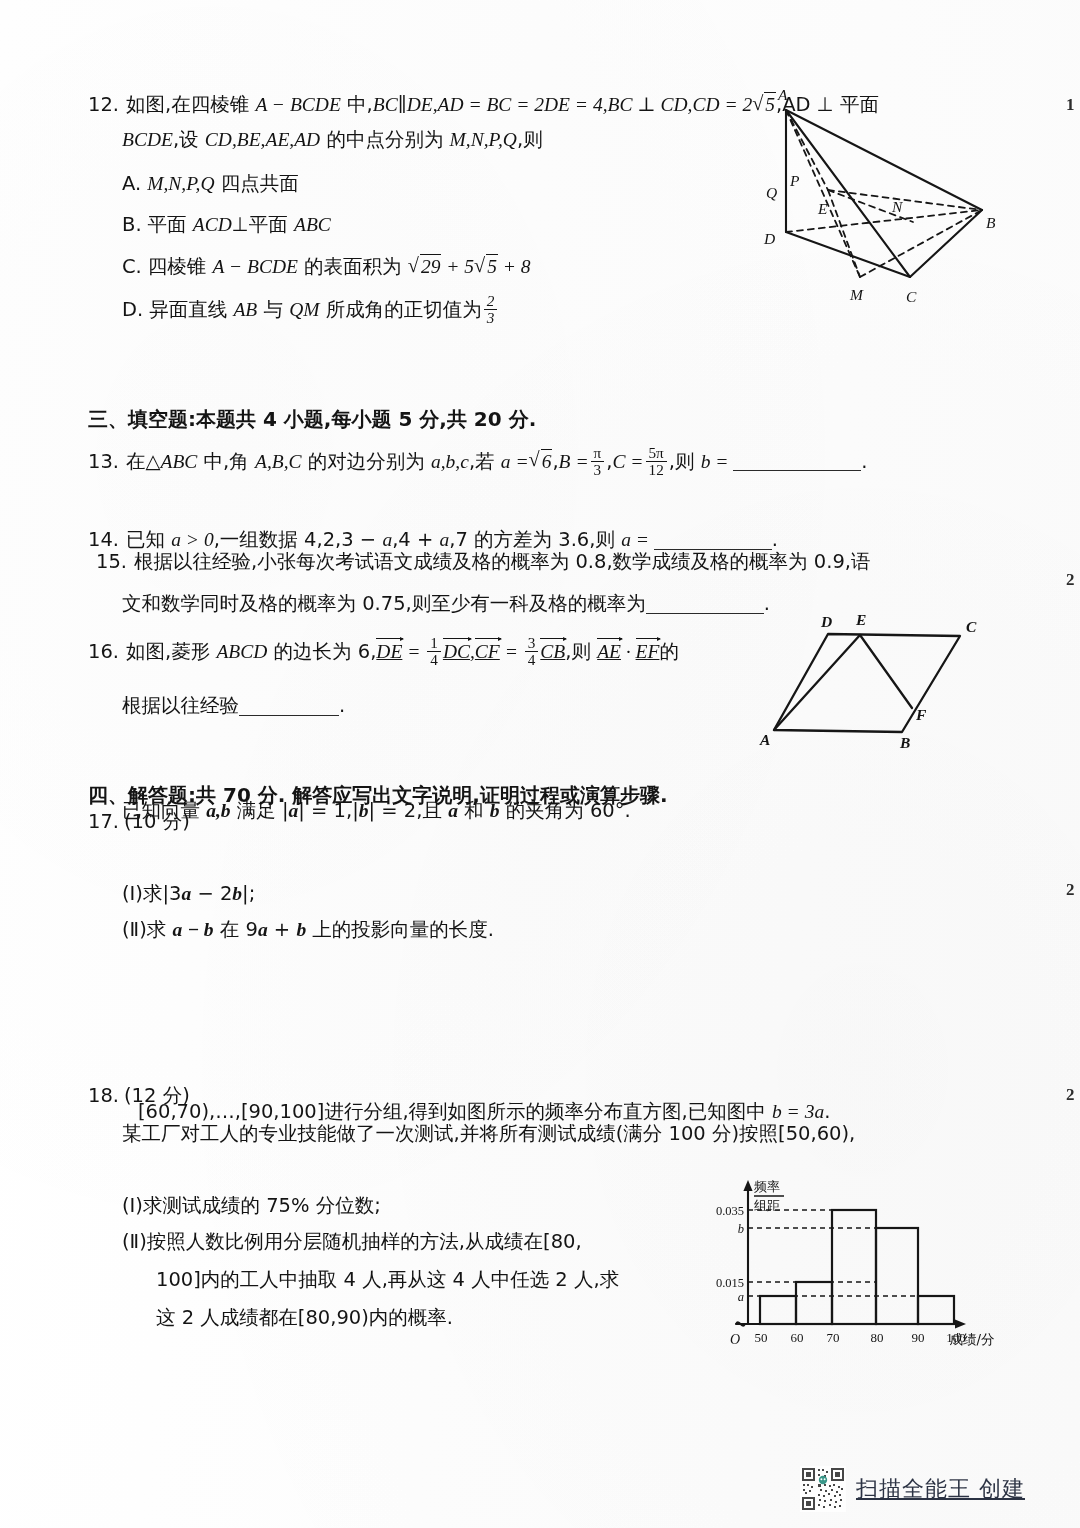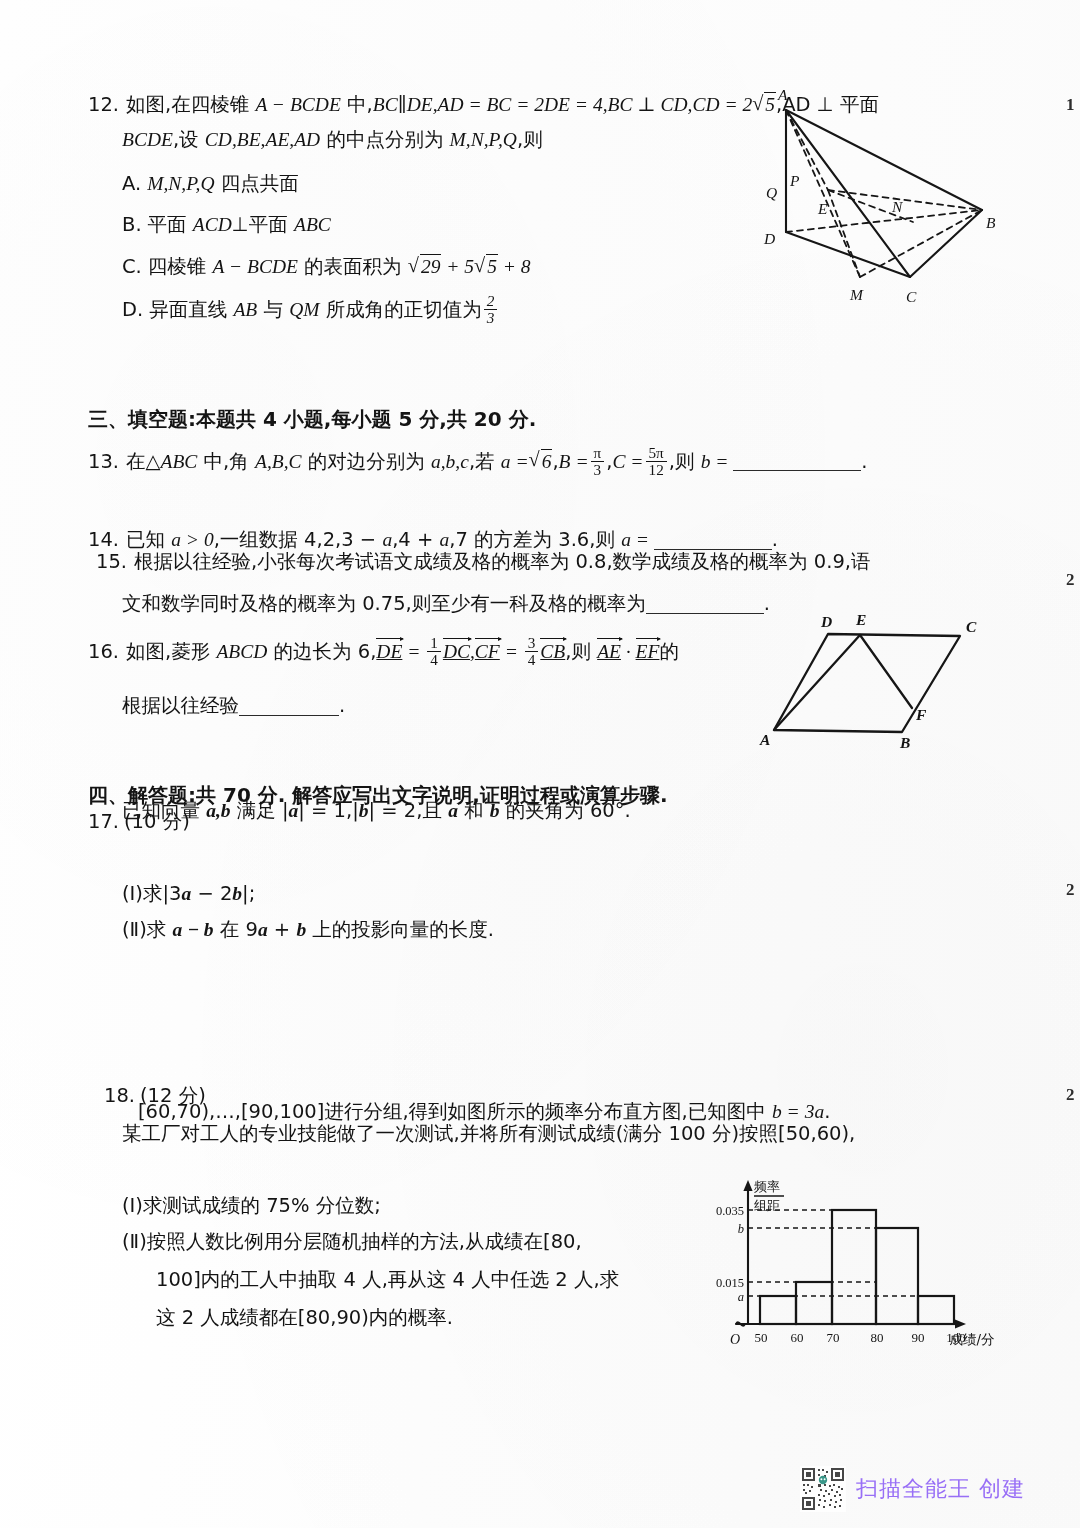--- a/index.html
+++ b/index.html
@@ -118,23 +118,24 @@
     left: 800px;
     top: 1466px;
     display: flex;
     align-items: center;
     gap: 10px;
     opacity: 0.88;
   }
   .wm-text {
     font-family: "DejaVu Sans", "Liberation Sans", sans-serif;
     font-size: 22px;
-    color: #8b5cf6;
+    color: #0f172a;
     letter-spacing: 1px;
     white-space: nowrap;
+    text-decoration: underline;
   }
   .qr {
     width: 46px; height: 46px;
     position: relative;
     background: #ffffff;
   }
   figure { margin: 0; }
 </style>
 </head>
 <body>
@@ -269,21 +270,21 @@
     <div class="qline" style="top:799px;left:34px;">
       <span class="cn">已知向量 </span><span class="it bd">a,b</span><span class="cn"> 满足 |</span><span class="it bd">a</span><span class="cn">| = 1,|</span><span class="it bd">b</span><span class="cn">| = 2,且 </span><span class="it bd">a</span><span class="cn"> 和 </span><span class="it bd">b</span><span class="cn"> 的夹角为 60°.</span>
     </div>
     <div class="qline" style="top:882px;left:34px;">
       <span class="cn">(Ⅰ)</span><span class="cn">求|3</span><span class="it bd">a</span><span class="cn"> − 2</span><span class="it bd">b</span><span class="cn">|;</span>
     </div>
     <div class="qline" style="top:918px;left:34px;">
       <span class="cn">(Ⅱ)</span><span class="cn">求 </span><span class="it bd">a − b</span><span class="cn"> 在 9</span><span class="it bd">a</span><span class="cn"> + </span><span class="it bd">b</span><span class="cn"> 上的投影向量的长度.</span>
     </div>
 
-    <div class="qline" style="top:1084px;left:16px;">
+    <div class="qline" style="top:1084px;left:0;">
       <span class="cn">18.</span><span style="display:inline-block;width:5px"></span><span class="cn">(12 分)</span>
     </div>
     <div class="qline" style="top:1122px;left:34px;">
       <span class="cn">某工厂对工人的专业技能做了一次测试,并将所有测试成绩(满分 100 分)按照[50,60),</span>
     </div>
     <div class="qline" style="top:1100px;left:34px;margin-left:16px;">
       <span class="cn">[60,70),…,[90,100]进行分组,得到如图所示的频率分布直方图,已知图中 </span><span class="it">b = 3a</span><span class="cn">.</span>
     </div>
     <div class="qline" style="top:1194px;left:34px;">
       <span class="cn">(Ⅰ)</span><span class="cn">求测试成绩的 75% 分位数;</span>

